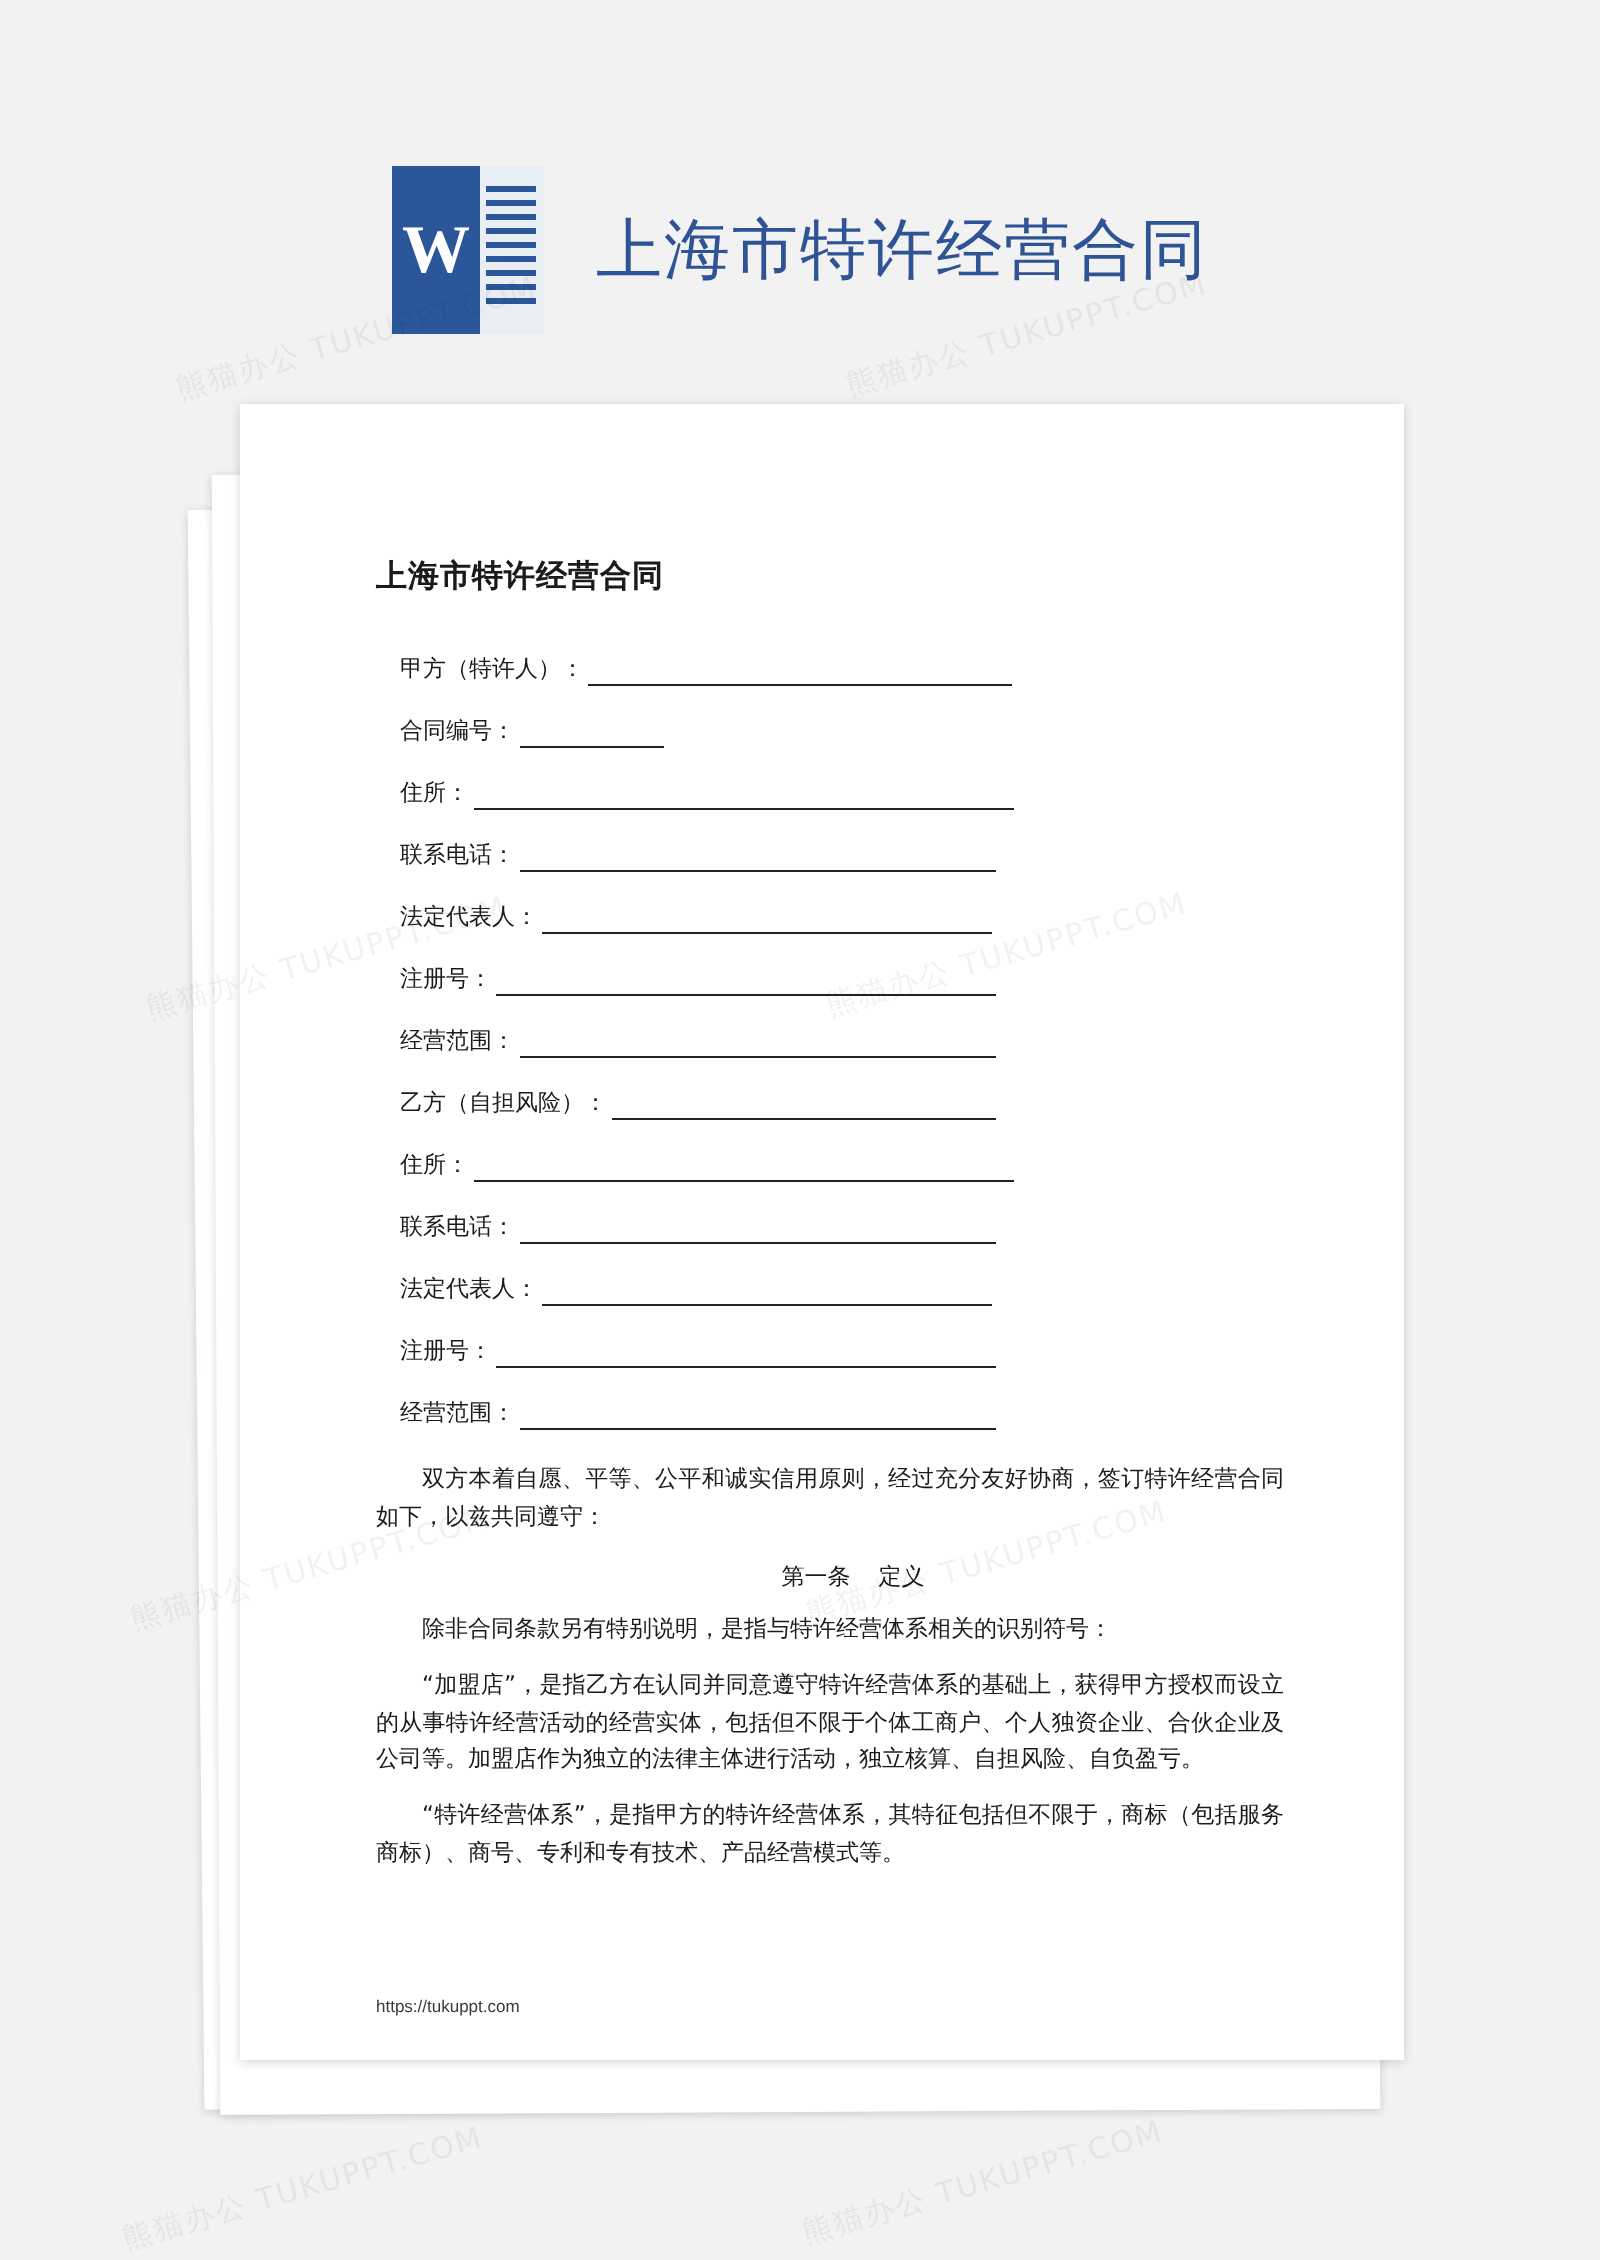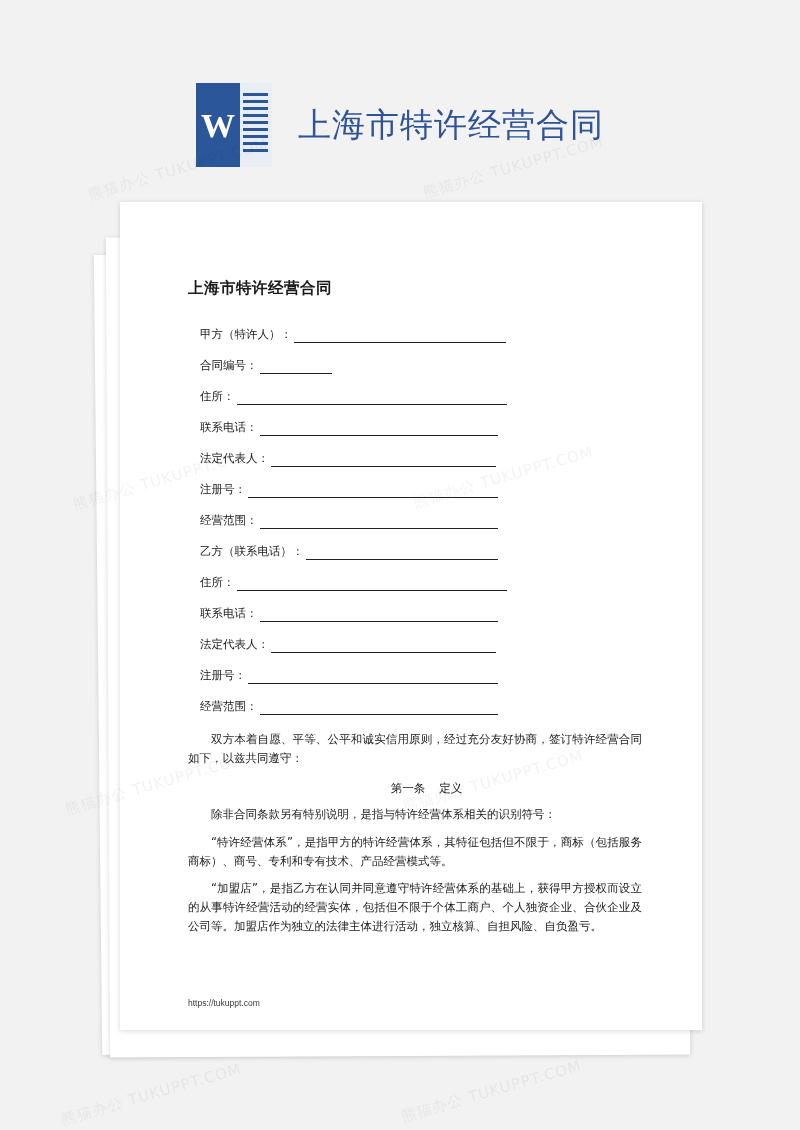--- a/index.html
+++ b/index.html
@@ -205,34 +205,34 @@
     <div class="doc">
       <h1>上海市特许经营合同</h1>
 
       <div class="field"><span>甲方（特许人）：</span><span class="rule" style="width:212px"></span></div>
       <div class="field"><span>合同编号：</span><span class="rule" style="width:72px"></span></div>
       <div class="field"><span>住所：</span><span class="rule" style="width:270px"></span></div>
       <div class="field"><span>联系电话：</span><span class="rule" style="width:238px"></span></div>
       <div class="field"><span>法定代表人：</span><span class="rule" style="width:225px"></span></div>
       <div class="field"><span>注册号：</span><span class="rule" style="width:250px"></span></div>
       <div class="field"><span>经营范围：</span><span class="rule" style="width:238px"></span></div>
-      <div class="field"><span>乙方（联系电话）：</span><span class="rule" style="width:192px"></span></div>
+      <div class="field"><span>乙方（自担风险）：</span><span class="rule" style="width:192px"></span></div>
       <div class="field"><span>住所：</span><span class="rule" style="width:270px"></span></div>
       <div class="field"><span>联系电话：</span><span class="rule" style="width:238px"></span></div>
       <div class="field"><span>法定代表人：</span><span class="rule" style="width:225px"></span></div>
       <div class="field"><span>注册号：</span><span class="rule" style="width:250px"></span></div>
       <div class="field"><span>经营范围：</span><span class="rule" style="width:238px"></span></div>
 
       <p class="para">双方本着自愿、平等、公平和诚实信用原则，经过充分友好协商，签订特许经营合同如下，以兹共同遵守：</p>
 
       <p class="clause-title"><span>第一条</span><span class="sp"></span><span>定义</span></p>
 
       <p class="para">除非合同条款另有特别说明，是指与特许经营体系相关的识别符号：</p>
+      <p class="para">“加盟店”，是指乙方在认同并同意遵守特许经营体系的基础上，获得甲方授权而设立的从事特许经营活动的经营实体，包括但不限于个体工商户、个人独资企业、合伙企业及公司等。加盟店作为独立的法律主体进行活动，独立核算、自担风险、自负盈亏。</p>
       <p class="para">“特许经营体系”，是指甲方的特许经营体系，其特征包括但不限于，商标（包括服务商标）、商号、专利和专有技术、产品经营模式等。</p>
-      <p class="para">“加盟店”，是指乙方在认同并同意遵守特许经营体系的基础上，获得甲方授权而设立的从事特许经营活动的经营实体，包括但不限于个体工商户、个人独资企业、合伙企业及公司等。加盟店作为独立的法律主体进行活动，独立核算、自担风险、自负盈亏。</p>
 
       <div class="url">https://tukuppt.com</div>
     </div>
   </div>
 </div>
 
 <div class="wm" style="left:85px;  top:160px;">熊猫办公 TUKUPPT.COM</div>
 <div class="wm" style="left:420px; top:158px;">熊猫办公 TUKUPPT.COM</div>
 <div class="wm" style="left:70px;  top:470px;">熊猫办公 TUKUPPT.COM</div>
 <div class="wm" style="left:410px; top:468px;">熊猫办公 TUKUPPT.COM</div>

